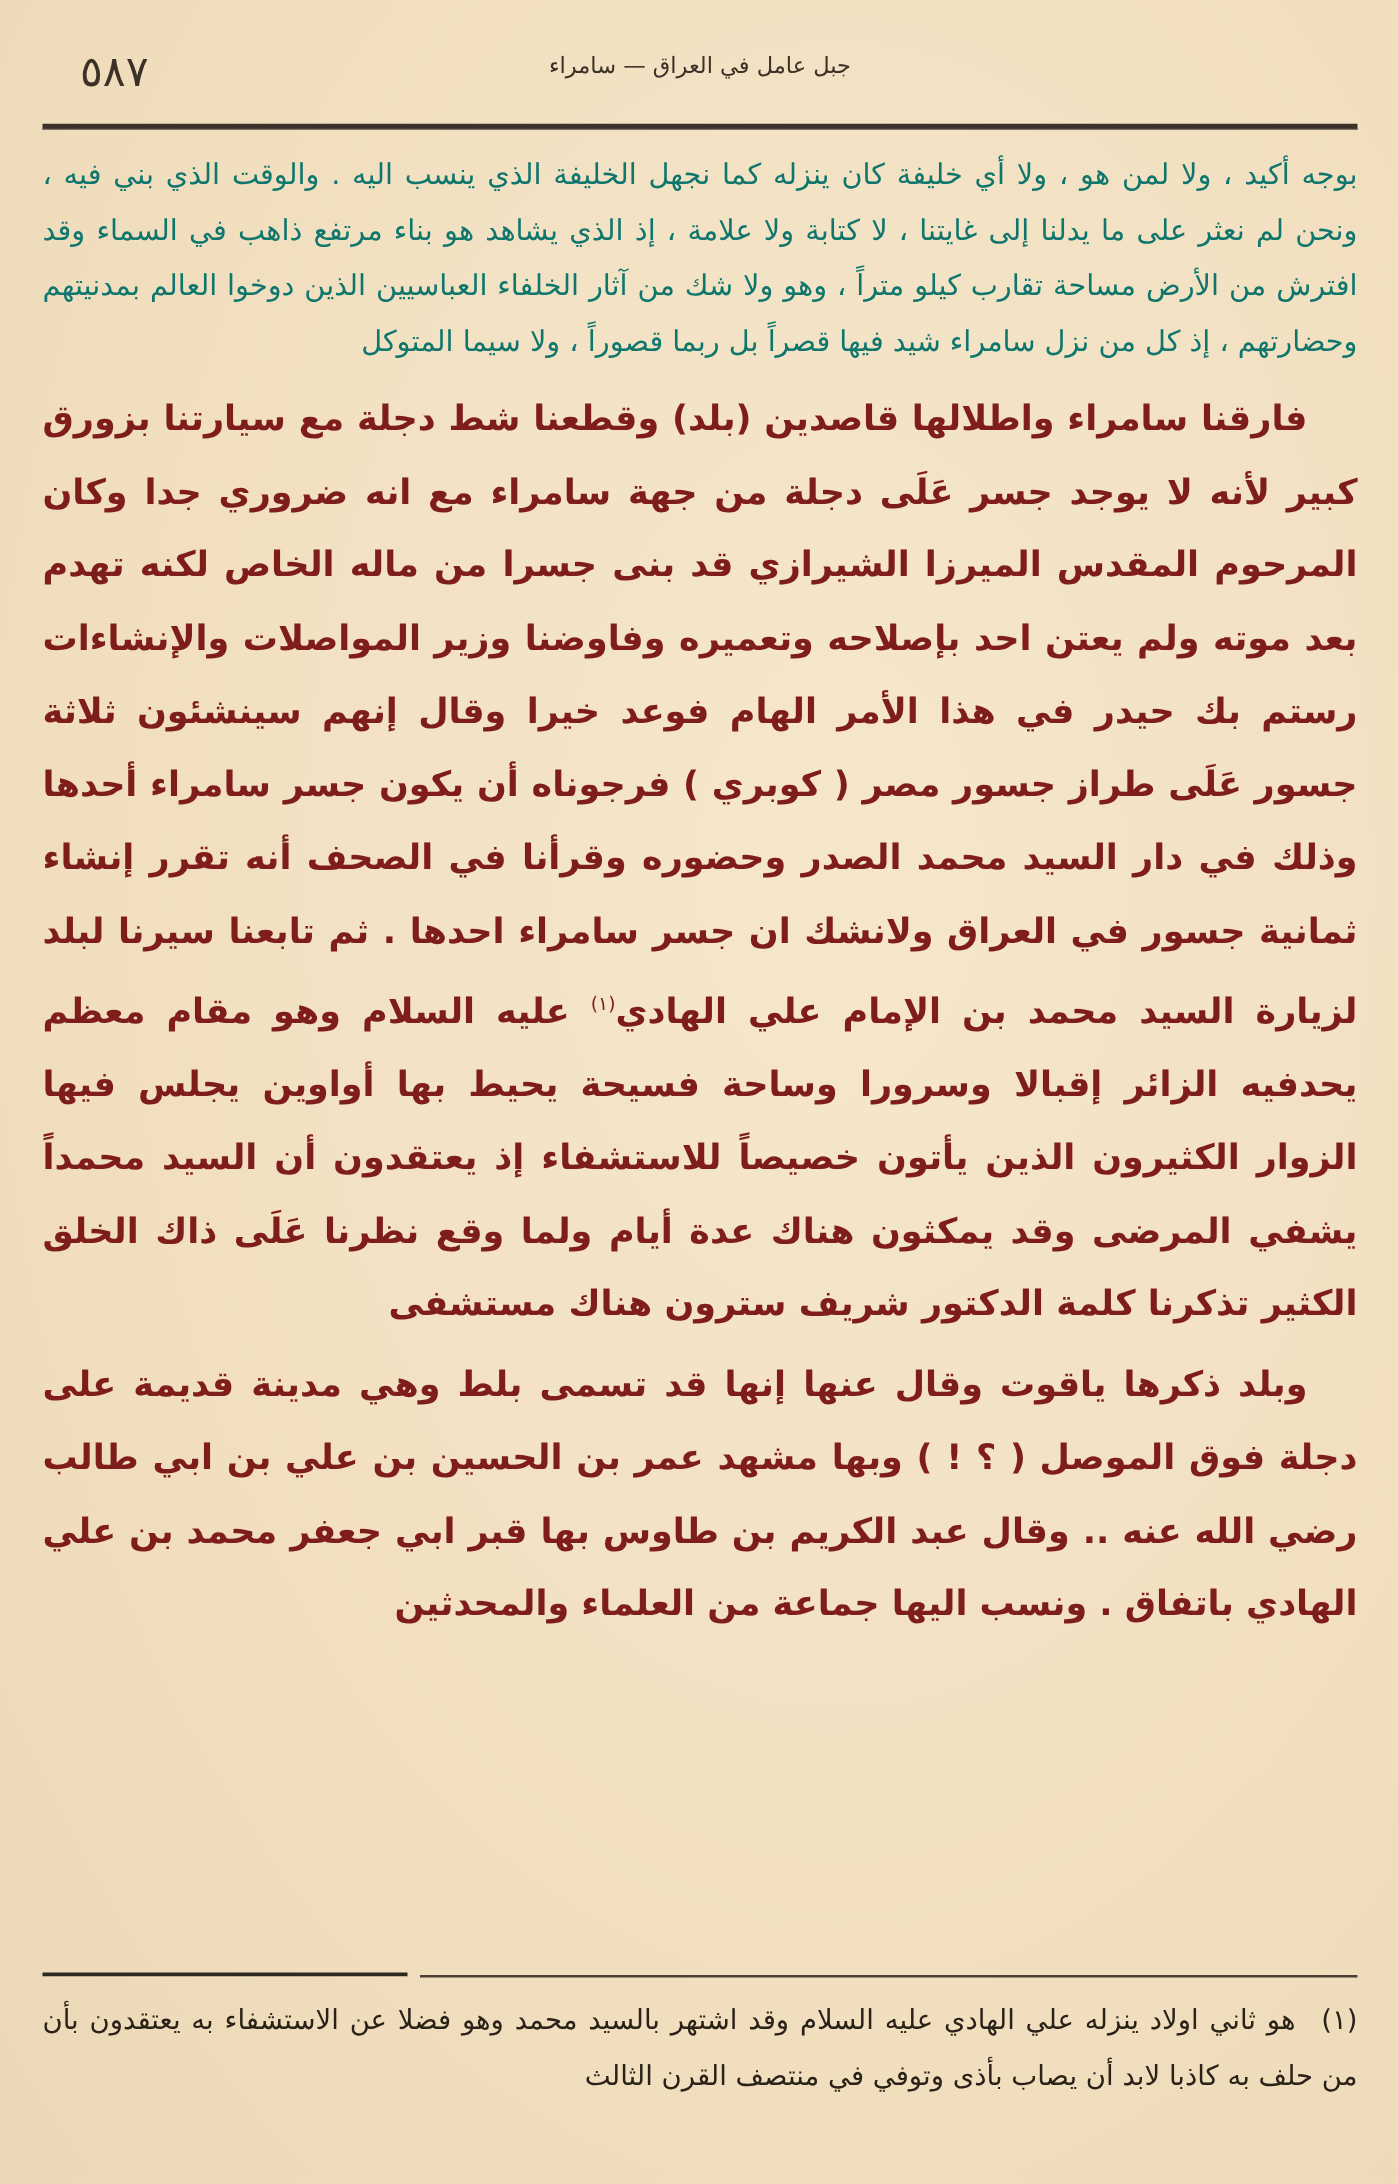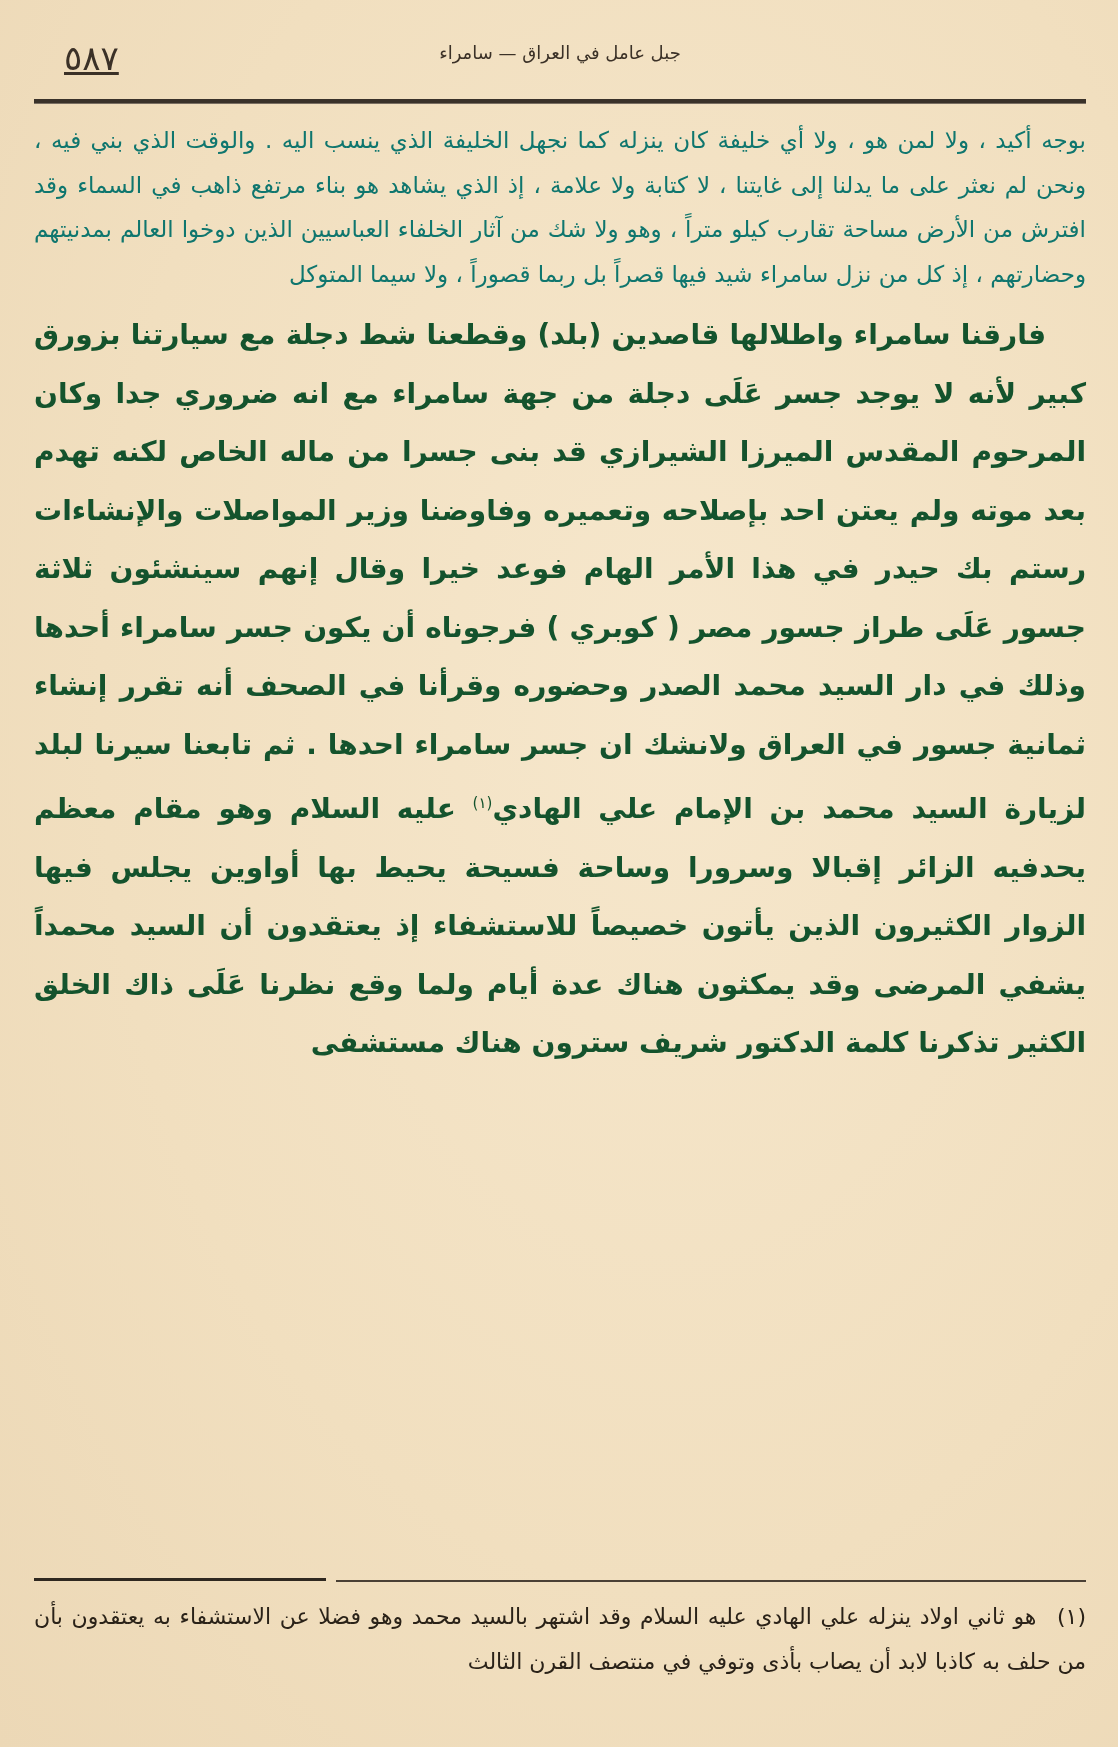--- a/index.html
+++ b/index.html
@@ -28,21 +28,20 @@
       height: 50px;
     }
     .page-number {
       position: absolute;
       left: 30px;
       top: 0;
       font-size: 34px;
       color: #3b3127;
       font-family: "DejaVu Sans", sans-serif;
       letter-spacing: 2px;
-      text-decoration: underline;
     }
     .running-title {
       position: absolute;
       left: 0;
       right: 0;
       top: 4px;
       text-align: center;
       direction: rtl;
       font-size: 18px;
       color: #3b3127;
@@ -68,21 +67,21 @@
     .para-small {
       font-size: 23px;
       line-height: 44.5px;
       margin: 0;
       color: #0f766e;
     }
     .para {
       font-size: 28px;
       line-height: 58.5px;
       margin: 0;
-      color: #14532d;
+      color: #7f1d1d;
       font-weight: bold;
     }
     .para.indent { text-indent: 40px; }
     .gap-a { height: 10px; }
     .gap-b { height: 6px; }
     .footnote-ref {
       font-size: 15px;
       vertical-align: super;
       font-weight: normal;
     }
@@ -129,20 +128,21 @@
     <div class="running-title">جبل عامل في العراق — سامراء</div>
   </div>
 
   <div class="header-rule"></div>
 
   <div class="body-text">
     <p class="para-small">بوجه أكيد ، ولا لمن هو ، ولا أي خليفة كان ينزله كما نجهل الخليفة الذي ينسب اليه . والوقت الذي بني فيه ، ونحن لم نعثر على ما يدلنا إلى غايتنا ، لا كتابة ولا علامة ، إذ الذي يشاهد هو بناء مرتفع ذاهب في السماء وقد افترش من الأرض مساحة تقارب كيلو متراً ، وهو ولا شك من آثار الخلفاء العباسيين الذين دوخوا العالم بمدنيتهم وحضارتهم ، إذ كل من نزل سامراء شيد فيها قصراً بل ربما قصوراً ، ولا سيما المتوكل</p>
     <div class="gap-a"></div>
     <p class="para indent"><span>فارقنا سامراء واطلالها قاصدين (بلد) وقطعنا شط دجلة مع سيارتنا بزورق كبير لأنه لا يوجد جسر عَلَى دجلة من جهة سامراء مع انه ضروري جدا وكان المرحوم المقدس الميرزا الشيرازي قد بنى جسرا من ماله الخاص لكنه تهدم بعد موته ولم يعتن احد بإصلاحه وتعميره وفاوضنا وزير المواصلات والإنشاءات رستم بك حيدر في هذا الأمر الهام فوعد خيرا وقال إنهم سينشئون ثلاثة جسور عَلَى طراز جسور مصر ( كوبري ) فرجوناه أن يكون جسر سامراء أحدها وذلك في دار السيد محمد الصدر وحضوره وقرأنا في الصحف أنه تقرر إنشاء ثمانية جسور في العراق ولانشك ان جسر سامراء احدها . ثم تابعنا سيرنا لبلد لزيارة السيد محمد بن الإمام علي الهادي</span><span class="footnote-ref">(١)</span> <span>عليه السلام وهو مقام معظم يحدفيه الزائر إقبالا وسرورا وساحة فسيحة يحيط بها أواوين يجلس فيها الزوار الكثيرون الذين يأتون خصيصاً للاستشفاء إذ يعتقدون أن السيد محمداً يشفي المرضى وقد يمكثون هناك عدة أيام ولما وقع نظرنا عَلَى ذاك الخلق الكثير تذكرنا كلمة الدكتور شريف سترون هناك مستشفى</span></p>
     <div class="gap-b"></div>
+    <p class="para indent">وبلد ذكرها ياقوت وقال عنها إنها قد تسمى بلط وهي مدينة قديمة على دجلة فوق الموصل ( ؟ ! ) وبها مشهد عمر بن الحسين بن علي بن ابي طالب رضي الله عنه .. وقال عبد الكريم بن طاوس بها قبر ابي جعفر محمد بن علي الهادي باتفاق . ونسب اليها جماعة من العلماء والمحدثين</p>
   </div>
 
   <div class="footnote-rule-left"></div>
   <div class="footnote-rule-right"></div>
 
   <div class="footnotes">
     <p class="footnote"><span class="footnote-marker">(١)</span> <span>هو ثاني اولاد ينزله علي الهادي عليه السلام وقد اشتهر بالسيد محمد وهو فضلا عن الاستشفاء به يعتقدون بأن من حلف به كاذبا لابد أن يصاب بأذى وتوفي في منتصف القرن الثالث</span></p>
   </div>
 
 </div>

